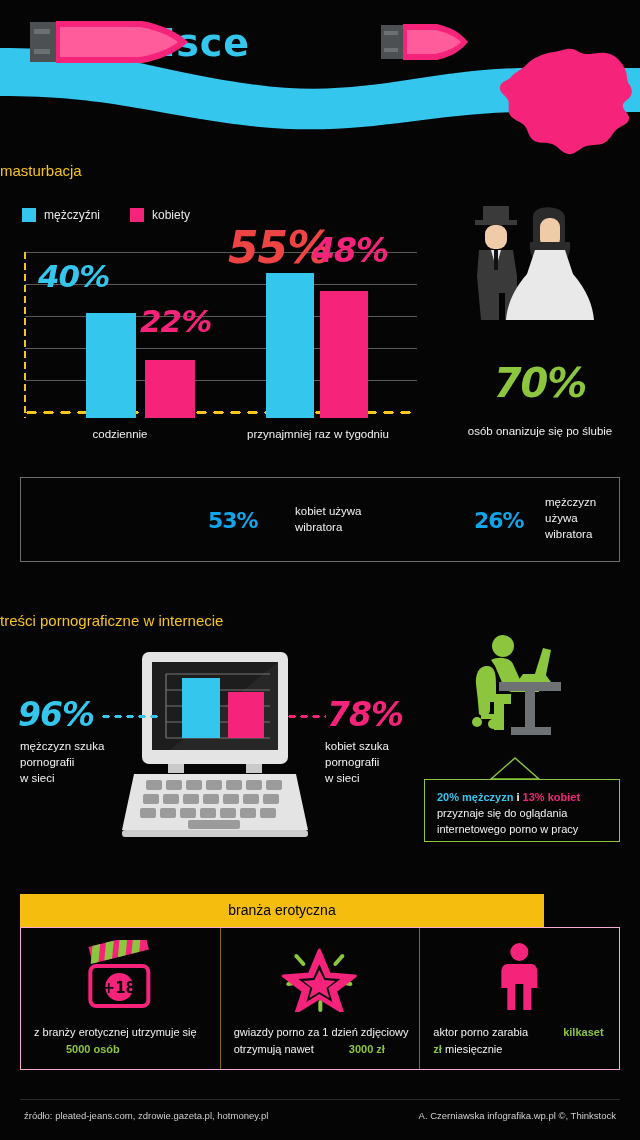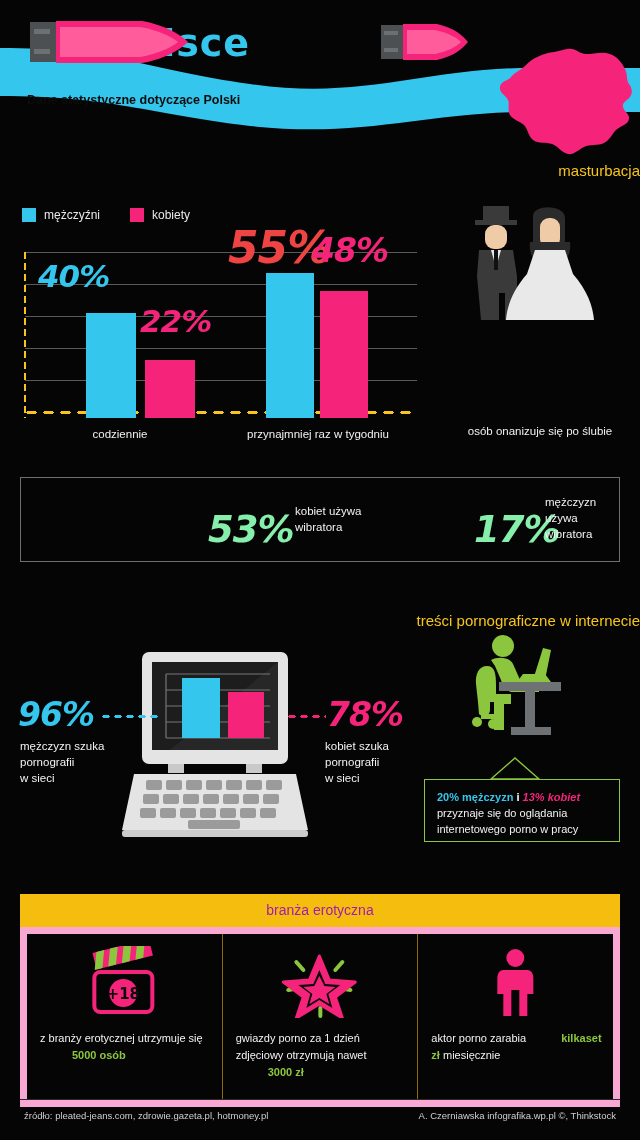--- a/index.html
+++ b/index.html
@@ -14,21 +14,21 @@
   .header{position:absolute;left:0;top:0;width:640px;height:160px;overflow:hidden;}
   .wave{position:absolute;left:0;top:0;width:640px;height:160px;}
   .logo{position:absolute;left:52px;top:22px;font-family:"DejaVu Sans", sans-serif;
         font-weight:bold;font-size:38px;color:#35C6EE;letter-spacing:1px;line-height:1;
         white-space:nowrap;}
   .logo .w{font-style:italic;font-size:40px;letter-spacing:3px;}
   .subtitle{position:absolute;left:27px;top:93px;font-size:12.5px;color:#0c0c0c;font-weight:bold;}
   .polandmap{position:absolute;left:492px;top:36px;width:148px;height:122px;}
 
   
-  .sec-title{position:absolute;font-size:15px;color:#F7C51B;text-align:right;}
+  .sec-title{position:absolute;font-size:15px;color:#F7C51B;text-align:left;}
   #masturbacja-title{left:0;top:162px;width:640px;}
 
   .legend{position:absolute;left:22px;top:208px;display:flex;gap:30px;align-items:center;}
   .legend .item{display:flex;align-items:center;gap:8px;}
   .legend .sw{width:14px;height:14px;display:block;}
   .legend .lb{font-size:12px;color:#e9e9e9;}
 
   .chart{position:absolute;left:20px;top:250px;width:400px;height:170px;}
   .gridline{position:absolute;left:5px;width:392px;height:1px;background:#5a5a5a;}
   .yaxis-dots{position:absolute;left:3px;top:0px;width:4px;height:168px;
@@ -48,47 +48,47 @@
      font-family:"DejaVu Sans", sans-serif;font-weight:bold;font-style:italic;
      font-size:40px;color:#8CC63E;letter-spacing:-1px;}
   .wedcap{position:absolute;left:440px;top:425px;width:200px;text-align:center;font-size:11.5px;color:#f0f0f0;}
 
   
   .panel{position:absolute;left:20px;top:477px;width:600px;height:85px;
          border:1px solid #6e6e6e;box-sizing:border-box;}
   .vib-big{position:absolute;left:30px;top:18px;width:160px;height:48px;}
   .vib-sm{position:absolute;left:381px;top:22px;width:88px;height:40px;}
   .vpct{position:absolute;font-family:"DejaVu Sans", sans-serif;font-weight:bold;
-        font-style:italic;font-size:37px;color:#86efac;letter-spacing:-1px;}
+        font-size:22px;color:#0ea5e9;letter-spacing:-1px;}
   .vcap{position:absolute;font-size:11.5px;color:#f2f2f2;line-height:16px;}
 
   
   #porn-title{left:0;top:612px;width:640px;}
   .laptop{position:absolute;left:110px;top:648px;width:210px;height:195px;}
   .dots-cy{position:absolute;left:100px;top:714px;width:60px;height:5px;
     background-image:radial-gradient(#35C6EE 46%,transparent 47%);background-size:12px 5px;}
   .dots-pk{position:absolute;left:286px;top:714px;width:40px;height:5px;
     background-image:radial-gradient(#F5247A 46%,transparent 47%);background-size:12px 5px;}
   .bigpct{position:absolute;font-family:"DejaVu Sans", sans-serif;font-weight:bold;
           font-style:italic;font-size:33px;letter-spacing:-1px;}
   .pcap{position:absolute;font-size:11.5px;color:#f2f2f2;line-height:16px;}
   .deskicon{position:absolute;left:465px;top:630px;width:120px;height:120px;}
   .callout{position:absolute;left:424px;top:779px;width:196px;height:63px;
            border:1px solid #8CC63E;box-sizing:border-box;padding:9px 10px 0 12px;}
   .callout .l1{font-size:11px;font-weight:bold;line-height:16px;}
   .callout .l2{font-size:11px;color:#f2f2f2;line-height:16px;}
-  .cy{color:#35C6EE;} .pk{color:#F5247A;font-style:italic;}
+  .cy{color:#35C6EE;} .pk{color:#F5247A;}
   .ctri{position:absolute;left:489px;top:756px;width:52px;height:24px;}
 
   
   .ind{position:absolute;left:20px;top:894px;width:600px;height:196px;}
-  .ind-head{position:absolute;left:0;top:0;width:600px;height:33px;background:#F5BE0E;
-            color:#a21caf;font-size:14px;text-align:center;line-height:33px;}
-  .ind-body{position:absolute;left:0;top:33px;width:600px;height:180px;
-            border:7px solid #f9a8d4;box-sizing:border-box;display:flex;text-decoration:underline;}
+  .ind-head{position:absolute;left:0;top:0;width:524px;height:33px;background:#F5BE0E;
+            color:#000000;font-size:14px;text-align:center;line-height:33px;}
+  .ind-body{position:absolute;left:0;top:33px;width:600px;height:143px;
+            border:1px solid #f9a8d4;box-sizing:border-box;display:flex;text-decoration:underline;}
   .cell{flex:1;position:relative;border-right:1px solid #8a6c04;box-sizing:border-box;}
   .cell:last-child{border-right:none;}
   .cell .ic{position:absolute;left:0;top:12px;width:100%;height:72px;}
   .cell .tx{position:absolute;left:13px;top:96px;right:8px;font-size:11px;
             color:#f2f2f2;line-height:17px;}
   .gr{color:#8CC63E;font-weight:bold;padding-left:32px;}
 
   
   .foot-line{position:absolute;left:20px;top:1099px;width:600px;height:1px;background:#2a2a2a;}
   .foot-l{position:absolute;left:24px;top:1110px;font-size:9.5px;color:#cfcfcf;}
@@ -101,21 +101,20 @@
 
   <div class="header">
     <svg class="wave" viewBox="0 0 640 160">
       <path d="M0,48 C110,48 150,70 250,84 C360,100 420,70 520,68 L640,68 L640,112 L520,112
                C420,114 360,138 250,126 C150,114 110,96 0,96 Z" fill="#35C6EE"></path>
     </svg>
     <div class="logo">
       <span class="w">w</span>
       <span>Polsce</span>
     </div>
-    <div class="subtitle">Dane statystyczne dotyczące Polski</div>
     <svg class="polandmap" viewBox="0 0 148 122">
       <path fill="#F5247A" d="M33,30 C40,22 52,17 62,16 C70,15 74,12 80,13 C86,14 88,18 94,18
         C102,18 110,15 118,18 C126,21 130,27 133,33 C136,39 134,44 137,48 C140,52 141,57 138,61
         C135,65 130,66 131,71 C132,76 138,78 137,83 C136,89 128,90 124,94 C120,98 118,104 112,107
         C106,110 98,108 92,111 C86,114 82,119 76,118 C70,117 66,110 60,108 C54,106 46,108 41,104
         C36,100 36,93 32,89 C28,85 21,84 18,79 C15,74 18,69 16,64 C14,59 7,57 8,51
         C9,45 16,45 19,41 C22,37 26,36 33,30 Z"></path>
     </svg>
   </div>
 
@@ -162,20 +161,21 @@
     <rect x="30" y="27" width="22" height="24" rx="9" fill="#F0CBA8"></rect>
     <path d="M24,52 L58,52 L62,78 L62,122 L50,122 L50,95 L44,95 L44,122 L26,122 L22,78 Z" fill="#3a3a3a"></path>
     <path d="M36,52 L46,52 L41,70 Z" fill="#e8e8e8"></path>
     <rect x="39" y="52" width="4" height="20" fill="#111"></rect>
 
     <path d="M78,18 C78,6 110,6 110,20 L110,44 L78,44 Z" fill="#2b2b2b"></path>
     <rect x="85" y="20" width="20" height="30" rx="9" fill="#F0CBA8"></rect>
     <path d="M75,44 C74,52 76,56 78,60 L112,60 C114,56 116,52 115,44 Z" fill="#2b2b2b"></path>
     <path d="M80,52 L110,52 L118,76 C132,92 138,108 139,122 L51,122 C52,108 58,92 72,76 Z" fill="#e9e9e9"></path>
   </svg>
+  <div class="pct70">70%</div>
   <div class="wedcap">osób onanizuje się po ślubie</div>
 
   <div class="panel"></div>
 
   <svg class="vib-big" viewBox="0 0 160 48">
     <rect x="0" y="4" width="26" height="40" fill="#4c5052"></rect>
     <rect x="4" y="11" width="16" height="5" fill="#6b7073"></rect>
     <rect x="4" y="31" width="16" height="5" fill="#6b7073"></rect>
     <path d="M26,3 L112,3 C136,7 152,18 158,24 C152,30 136,41 112,45 L26,45 Z" fill="#F5247A"></path>
     <path d="M30,9 L110,9 C128,12 142,19 148,24 C142,29 128,36 110,39 L30,39 Z" fill="#FF5C9B"></path>
@@ -186,21 +186,21 @@
     <div>wibratora</div>
   </div>
 
   <svg class="vib-sm" viewBox="0 0 88 40">
     <rect x="0" y="3" width="22" height="34" fill="#4c5052"></rect>
     <rect x="3" y="9" width="14" height="4" fill="#6b7073"></rect>
     <rect x="3" y="26" width="14" height="4" fill="#6b7073"></rect>
     <path d="M22,2 L56,2 C74,6 82,14 87,20 C82,26 74,34 56,38 L22,38 Z" fill="#F5247A"></path>
     <path d="M26,8 L54,8 C68,11 76,16 80,20 C76,24 68,29 54,32 L26,32 Z" fill="#FF5C9B"></path>
   </svg>
-  <div class="vpct" style="left:474px;top:508px">17%</div>
+  <div class="vpct" style="left:474px;top:508px">26%</div>
   <div class="vcap" style="left:545px;top:494px">
     <div>mężczyzn</div>
     <div>używa</div>
     <div>wibratora</div>
   </div>
 
   <div class="sec-title" id="porn-title">treści pornograficzne w internecie</div>
 
   <svg class="laptop" viewBox="0 0 210 195">
     <rect x="32" y="4" width="146" height="112" rx="7" fill="#e4e4e4"></rect>

